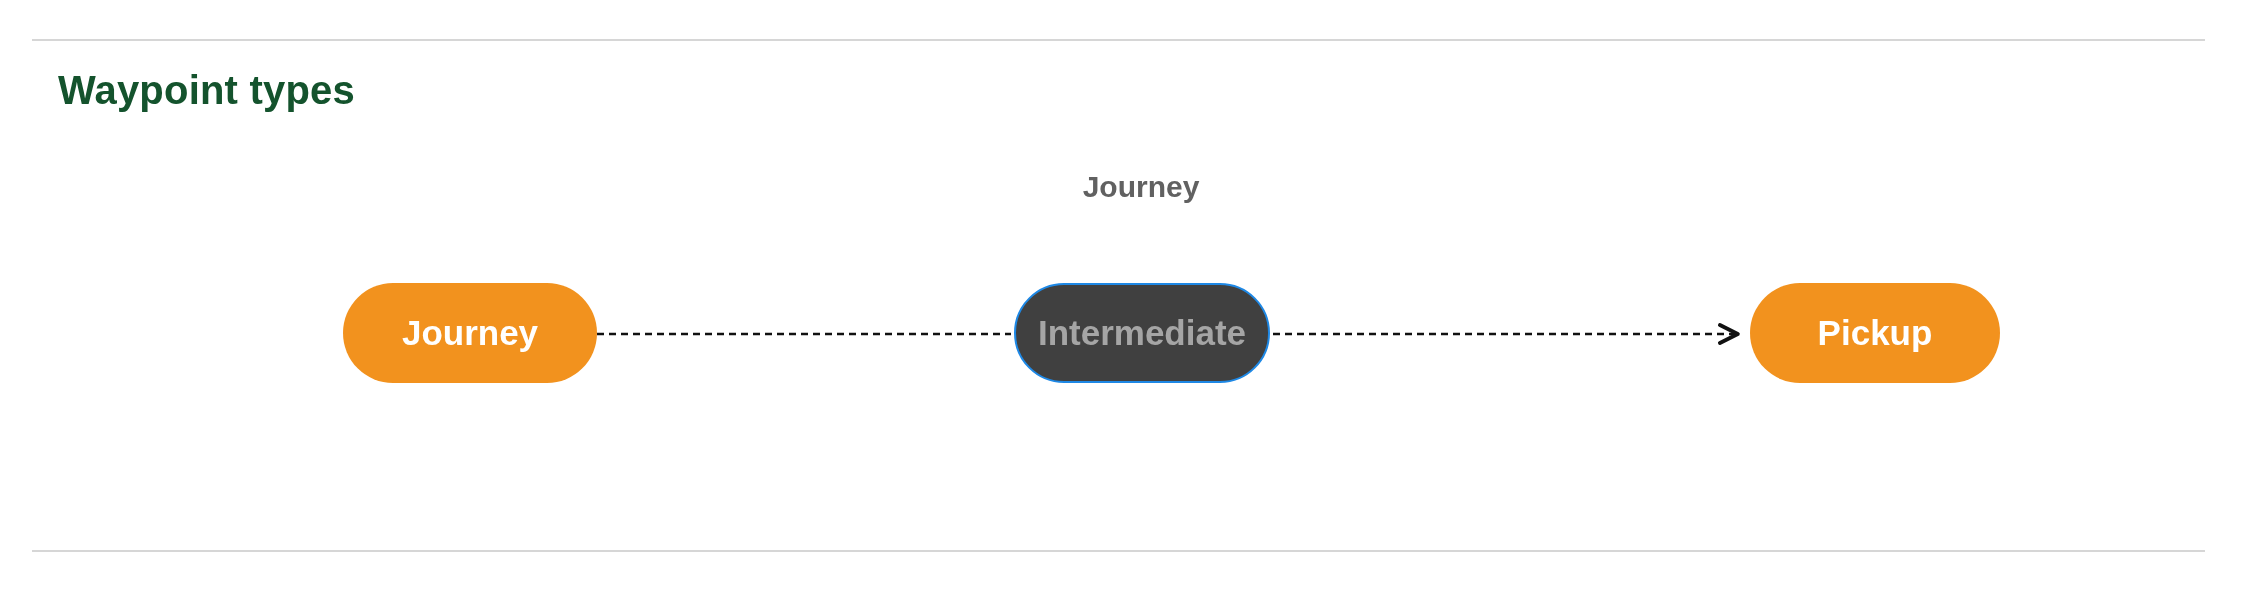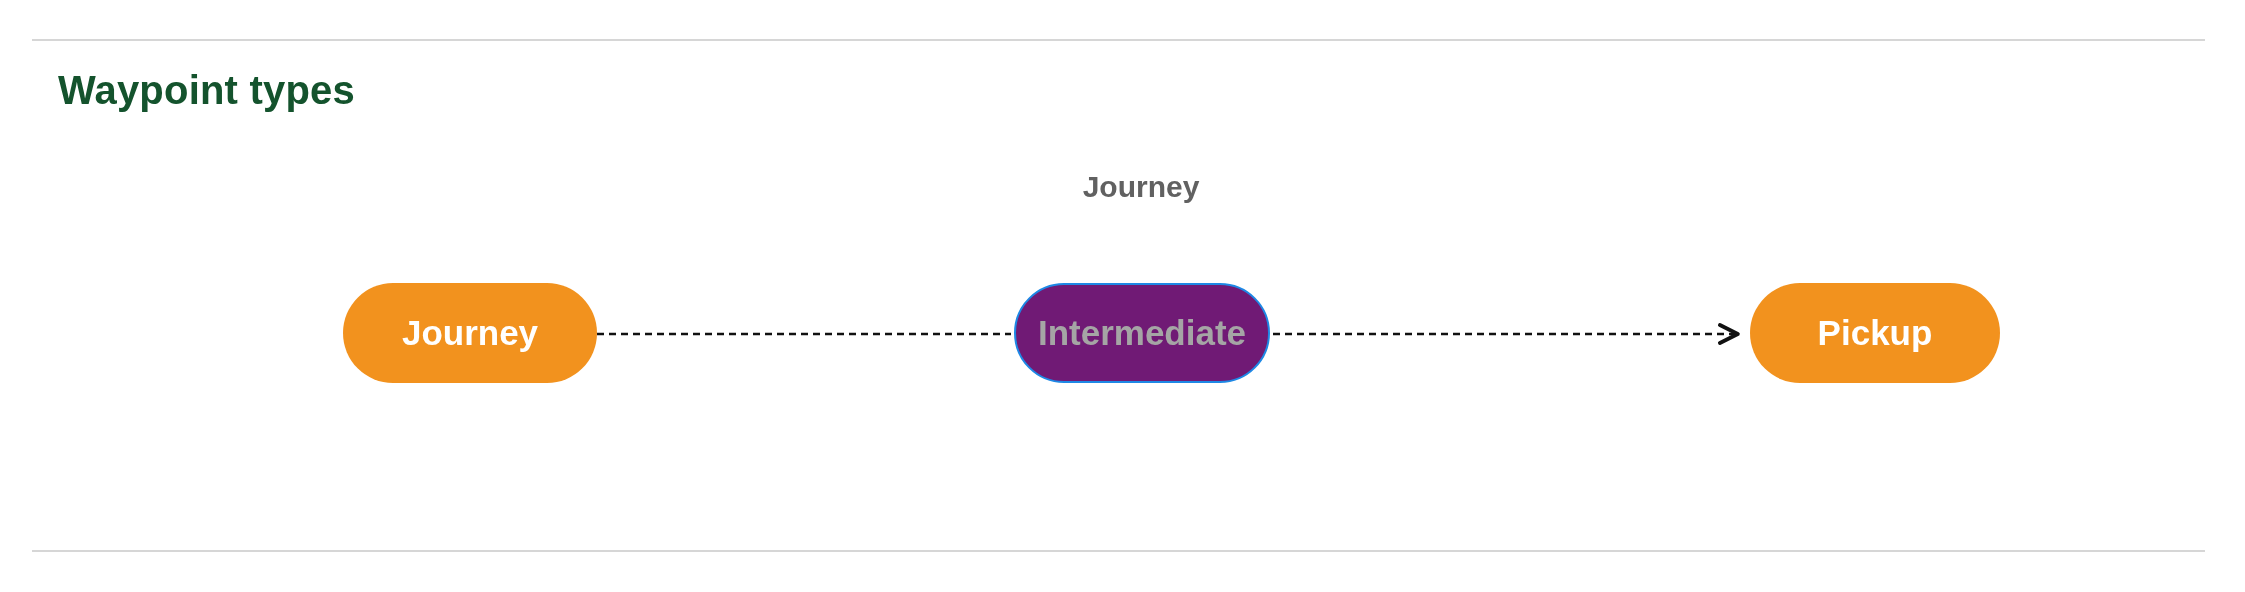--- a/index.html
+++ b/index.html
@@ -57,21 +57,21 @@
     font-size: 35px;
     font-weight: bold;
     box-sizing: border-box;
     white-space: nowrap;
   }
   .node.terminal {
     background: #F2921E;
     color: #FFFFFF;
   }
   .node.intermediate {
-    background: #701a75;
+    background: #404040;
     border: 2.5px solid #1E88E5;
     color: #A5A5A5;
   }
   #node-pickup { left: 343px; width: 254px; }
   #node-intermediate { left: 1014px; width: 256px; }
   #node-dropoff { left: 1750px; width: 250px; }
   svg.connectors {
     position: absolute;
     left: 0;
     top: 0;

